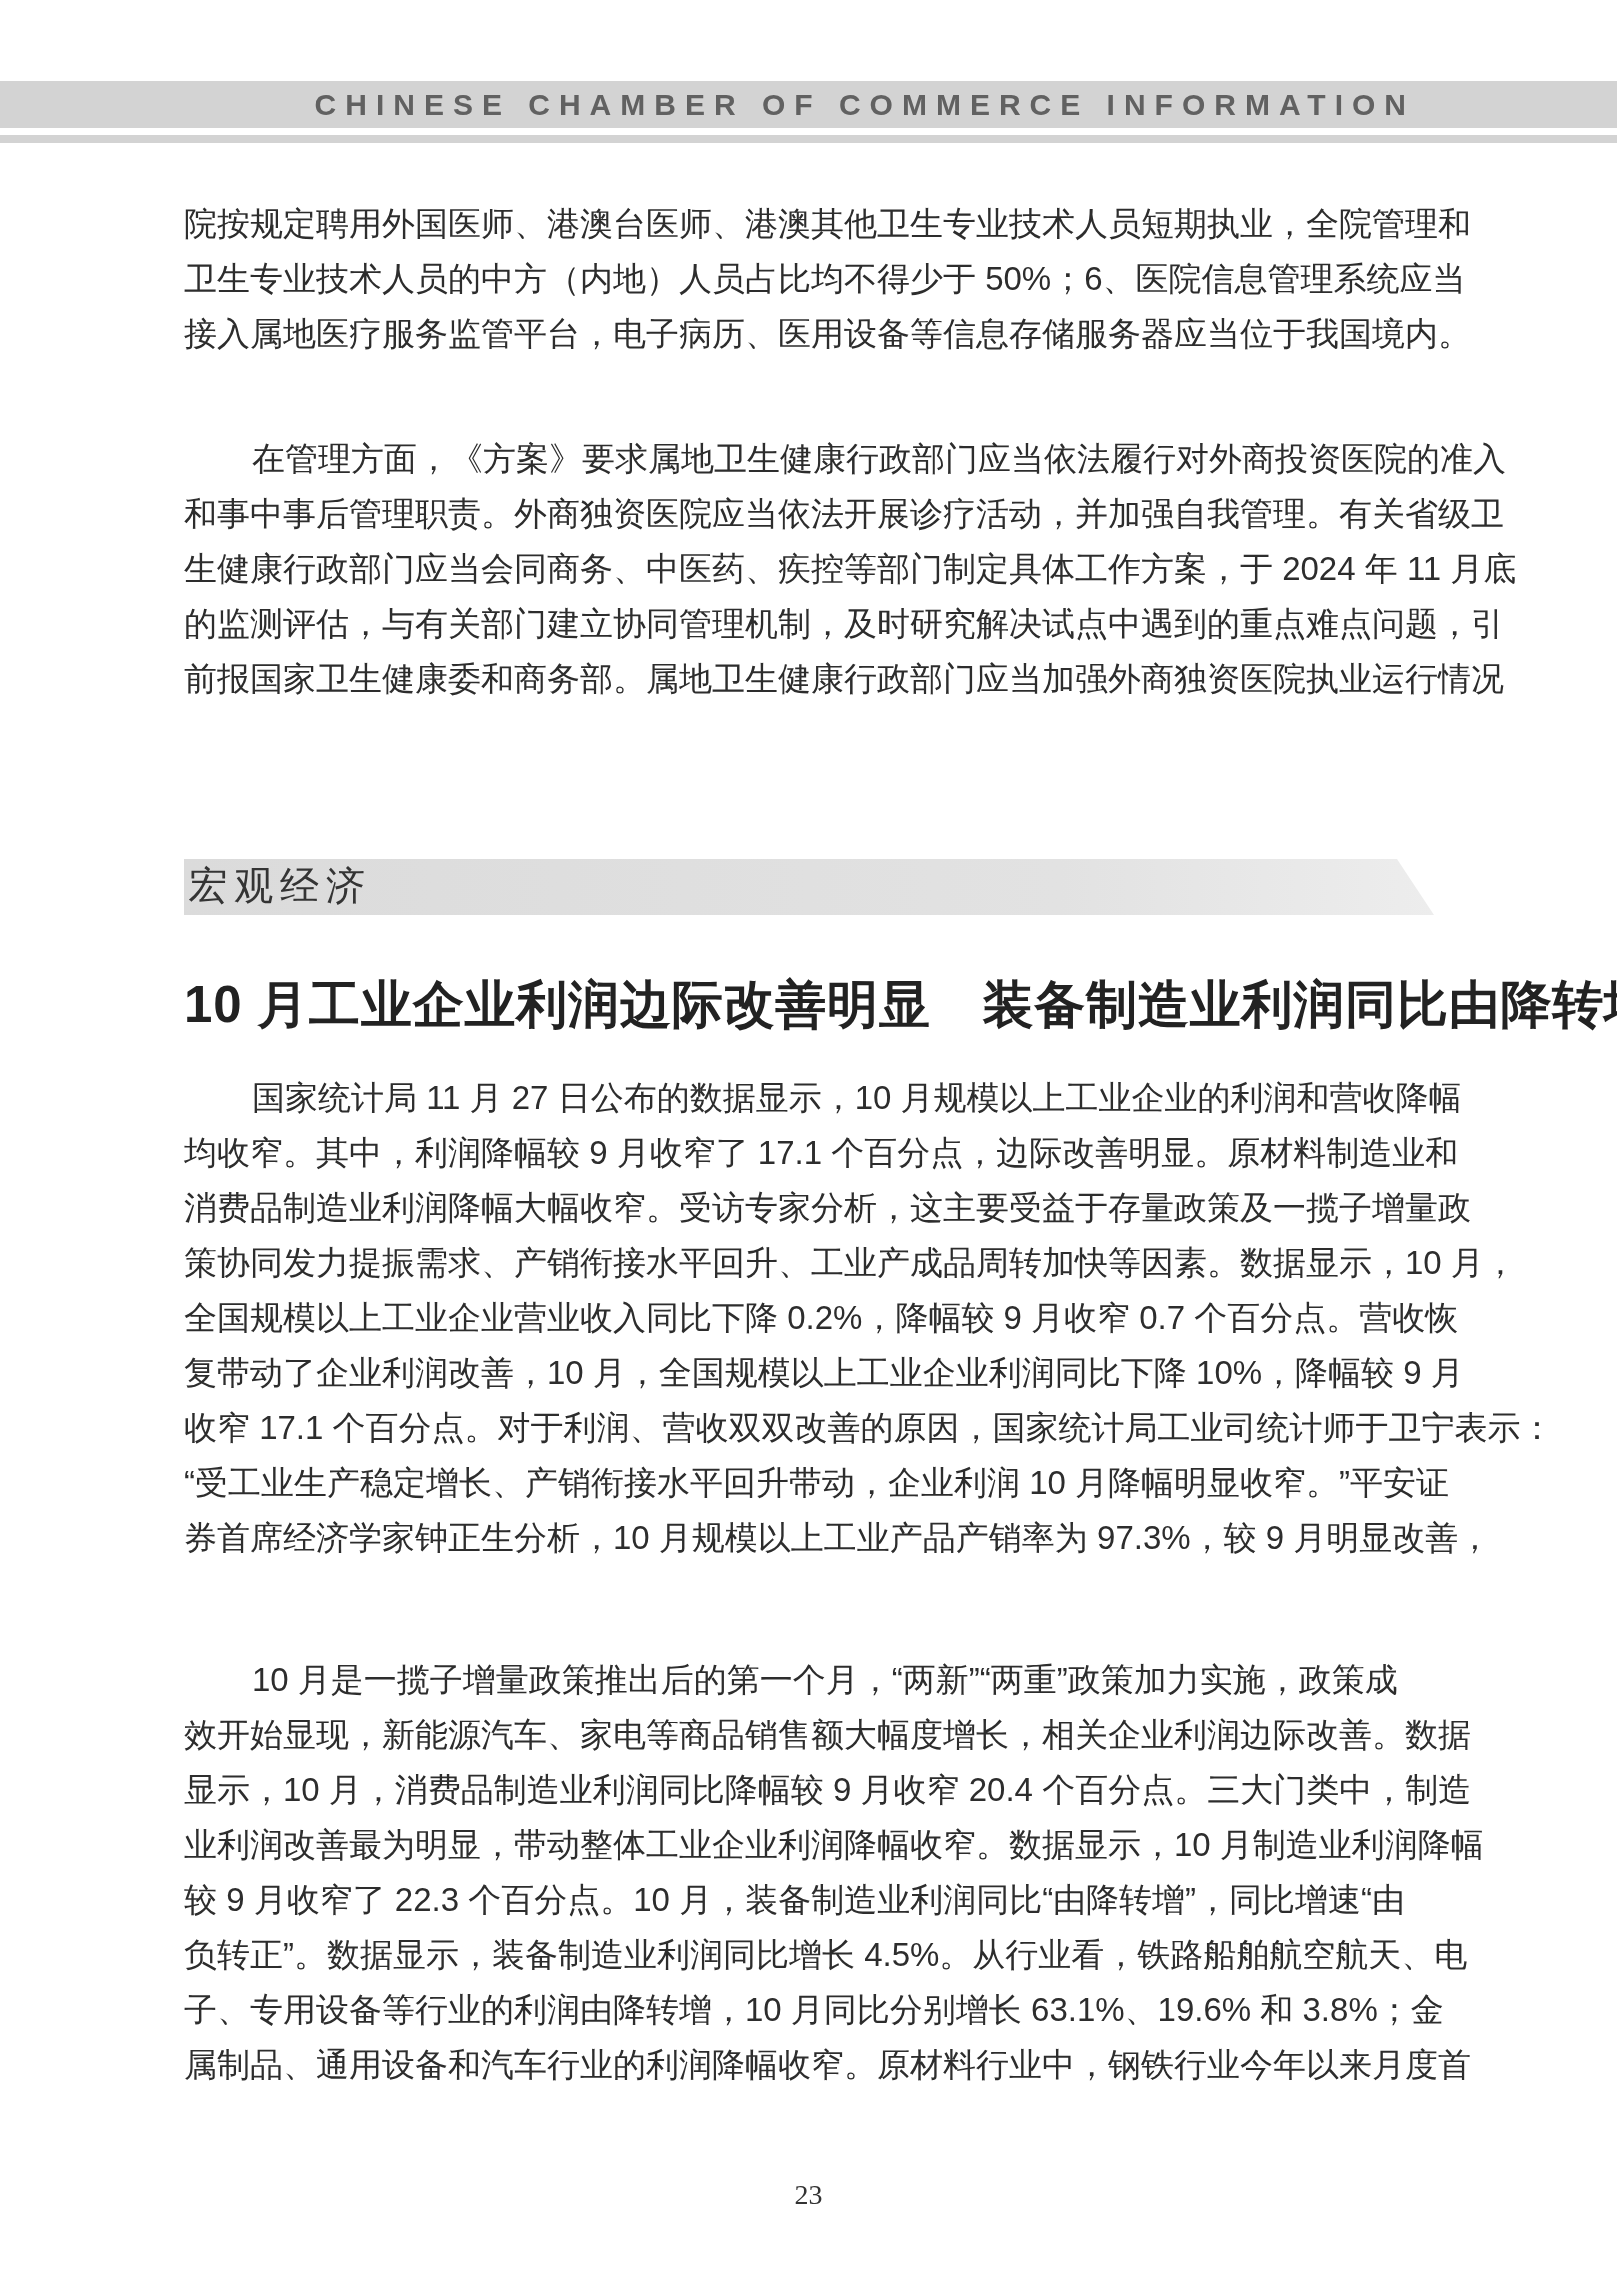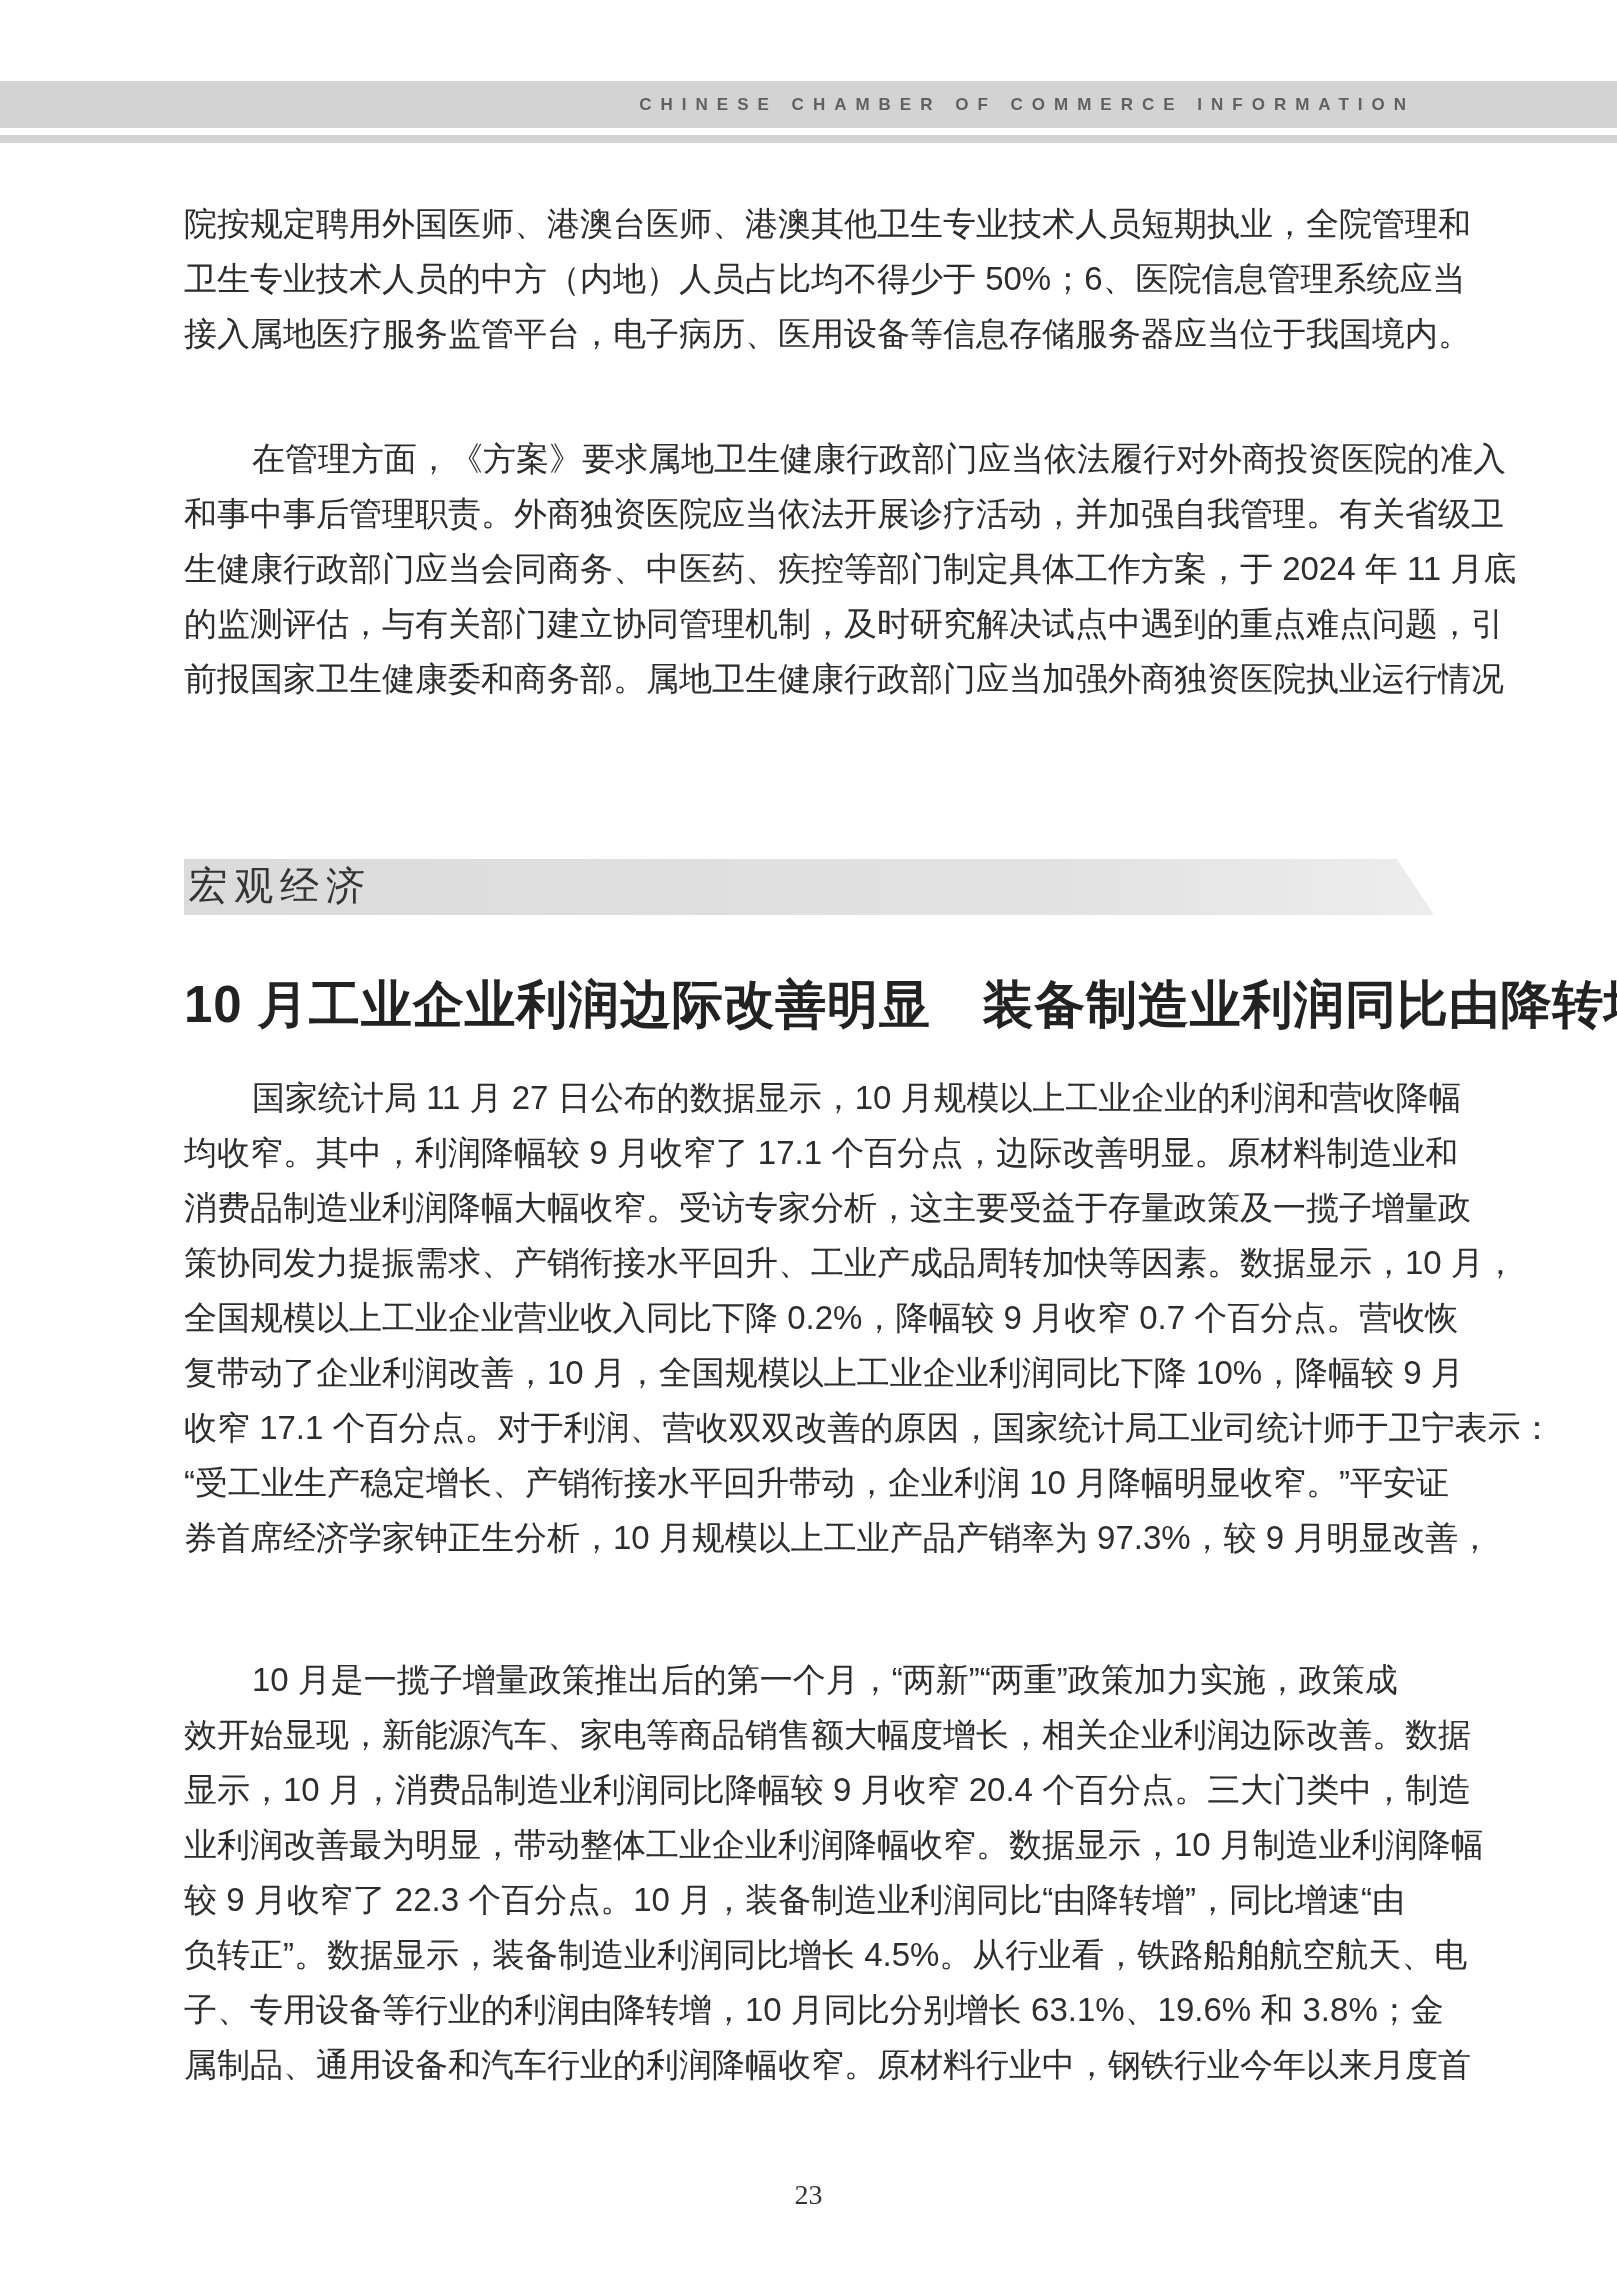--- a/index.html
+++ b/index.html
@@ -23,21 +23,21 @@
     position: absolute;
     left: 0; top: 135px;
     width: 1617px; height: 8.3px;
     background: #d3d3d3;
   }
   .header-title {
     position: absolute;
     top: 81px; height: 47px;
     right: 202px;
     line-height: 47px;
-    font-size: 17px;
+    font-size: 30px;
     font-weight: bold;
     letter-spacing: 9px;
     color: #616161;
     white-space: nowrap;
   }
 
   
   .para {
     position: absolute;
     left: 184px;

